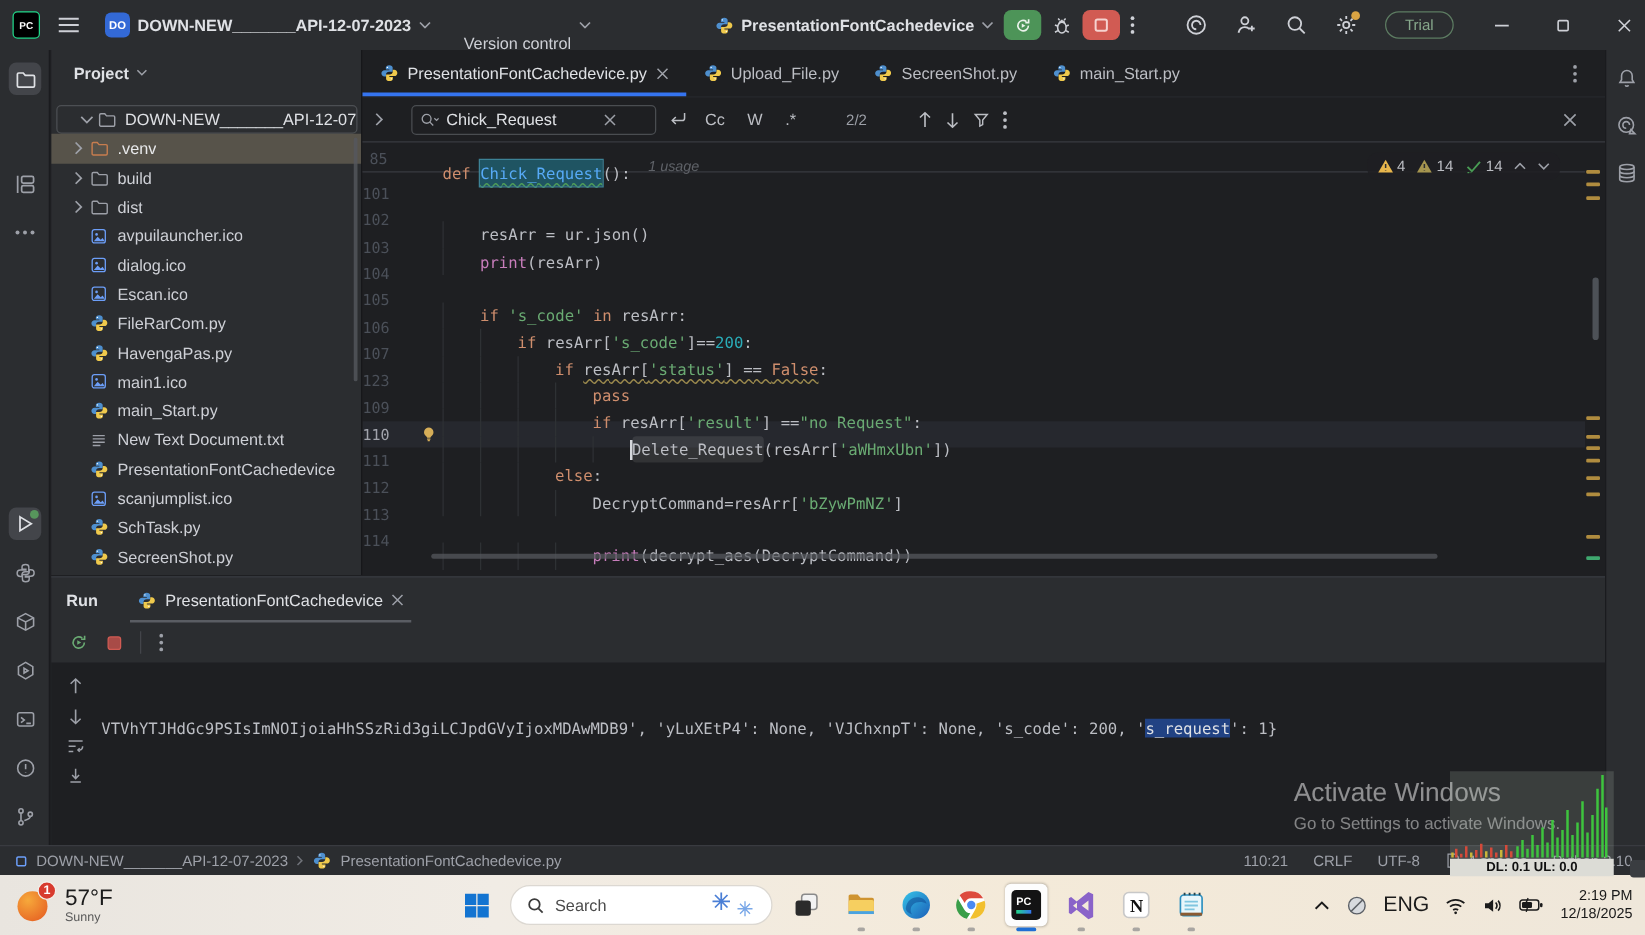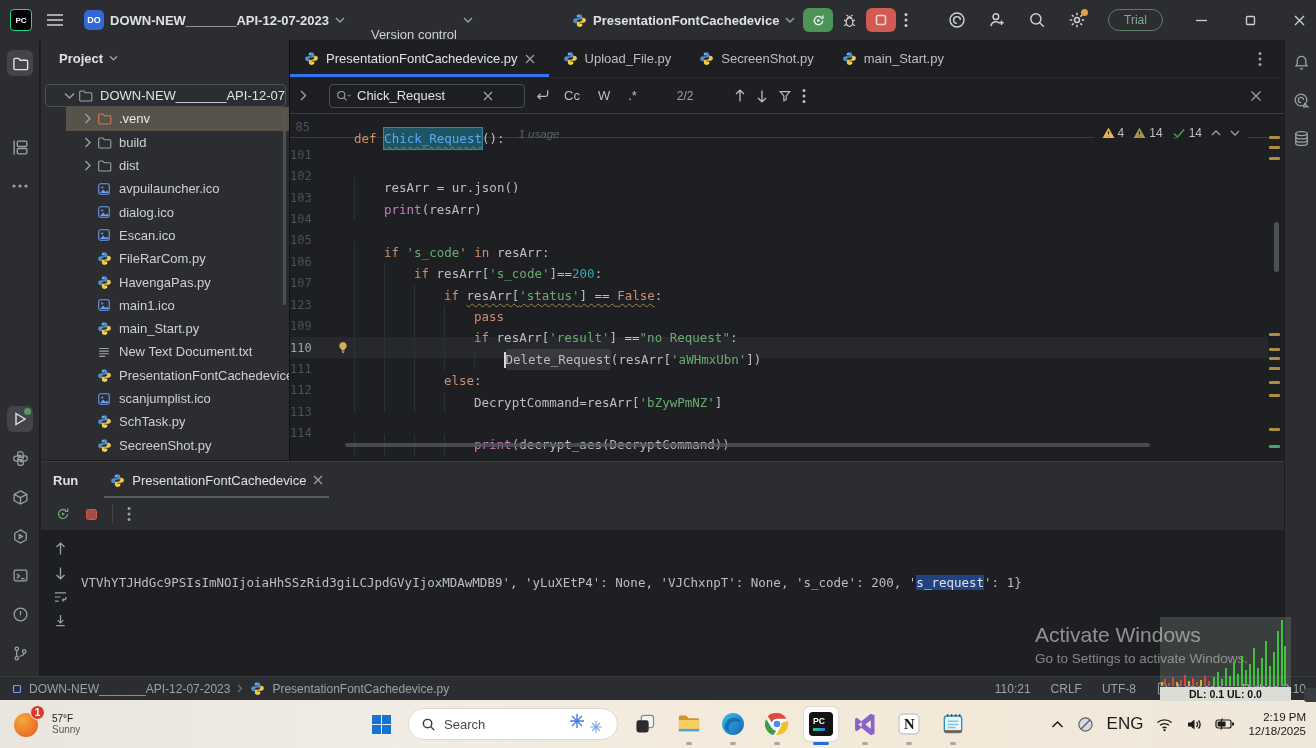--- a/index.html
+++ b/index.html
@@ -31,21 +31,21 @@
   .stripe-ic { position:absolute; left:7px; width:26px; height:26px; border-radius:6px; display:flex; align-items:center; justify-content:center; }
   .stripe-ic.sel { background:#43454a; }
   .run-dot { position:absolute; right:2px; top:2px; width:7px; height:7px; border-radius:50%; background:#57965c; }
   #right-stripe { position:absolute; left:1284px; top:40px; width:32px; height:636px; background:#2b2d30; border-left:1px solid #1a1b1e; }
   .rstripe-ic { position:absolute; left:6px; width:20px; height:20px; display:flex; align-items:center; justify-content:center; }
 
   
   #project-panel { position:absolute; left:41px; top:40px; width:249px; height:420px; background:#2b2d30; border-right:1px solid #101113; overflow:hidden; }
   .pp-header { height:36px; display:flex; align-items:center; gap:6px; padding-left:18px; color:#dfe1e5; font-weight:700; }
   #project-tree { position:absolute; left:0; top:44px; right:0; }
-  .trow { display:flex; align-items:center; height:23.3px; padding-left:31px; color:#ced0d6; white-space:nowrap;margin-left:25px; }
+  .trow { display:flex; align-items:center; height:23.3px; padding-left:31px; color:#ced0d6; white-space:nowrap; }
   .trow .chev { width:18px; margin-left:-18px; display:flex; justify-content:center; flex:none; }
   .trow .ticon { width:18px; flex:none; display:flex; align-items:center; }
   .trow .tlabel { padding-left:4px; overflow:hidden; }
   .trow.root { padding-left:14px; border:1px solid #4c4f53; border-radius:4px; margin:0 3px 0 4px; color:#dfe1e5; }
   .trow.root .chev { margin-left:0; }
   .trow.warm { background:#57534a; color:#e8e9eb; }
   #pp-scroll { position:absolute; right:3px; top:70px; width:3px; height:195px; background:#55585e; border-radius:2px; opacity:.8; }
 
   
   #editor-region { position:absolute; left:290px; top:40px; width:994px; height:421px; background:#1e1f22; }
@@ -116,21 +116,21 @@
   #net-graph-bg { position:absolute; left:0; top:0; width:131px; height:70px; background:rgba(190,205,190,.18); }
   #net-strip { position:absolute; left:0; top:70px; width:131px; height:14px; background:#dcdcd6; color:#111; font-size:10.5px; font-weight:700; display:flex; align-items:center; justify-content:center; }
   #net-btn { position:absolute; right:-7px; top:71px; width:14px; height:14px; background:#3a3d41; border-radius:3px; }
 
   
   #taskbar { position:absolute; left:0; top:700px; width:1316px; height:48px; background:linear-gradient(90deg,#e9e5df 0%,#f1ece5 30%,#f4ead9 62%,#efe7da 100%); }
   #weather { position:absolute; left:14px; top:4px; display:flex; align-items:center; gap:8px; height:40px; }
   .sun { position:relative; width:30px; height:30px; }
   .sun-c1 { position:absolute; left:0; top:4px; width:24px; height:24px; border-radius:50%; background:radial-gradient(circle at 35% 30%, #f6a93b, #e4571f); }
   .w-badge { position:absolute; left:16px; top:-4px; width:15px; height:15px; border-radius:50%; background:#d83b2e; color:#fff; font-size:10px; font-weight:700; display:flex; align-items:center; justify-content:center; border:1px solid #f3efe9; }
-  .w-temp { color:#1b1b1b; font-size:10px; }
+  .w-temp { color:#1b1b1b; font-size:18px; }
   .w-cond { color:#5a5a5a; font-size:10px; }
   #tb-center { position:absolute; left:364px; top:0; height:48px; display:flex; align-items:center; gap:10px; }
   .tb-item { width:34px; height:34px; border-radius:5px; display:flex; align-items:center; justify-content:center; position:relative; }
   .tb-item.active-app { background:#fdfdfd; box-shadow:0 0 2px rgba(0,0,0,.25); }
   .app-ind { position:absolute; bottom:-4px; left:50%; transform:translateX(-50%); height:3px; border-radius:2px; }
   .app-ind.run { width:6px; background:#a9a6a2; }
   .app-ind.act { width:16px; background:#1f6fd4; }
   #search-pill { width:210px; height:32px; background:#fff; border:1px solid #dcd8d2; border-radius:16px; display:flex; align-items:center; gap:8px; padding:0 12px; color:#4a4a4a; position:relative; overflow:hidden; }
   #tb-tray { position:absolute; right:10px; top:0; height:48px; display:flex; align-items:center; gap:13px; color:#1b1b1b; }
   .tray-lang { font-size:17px; }

